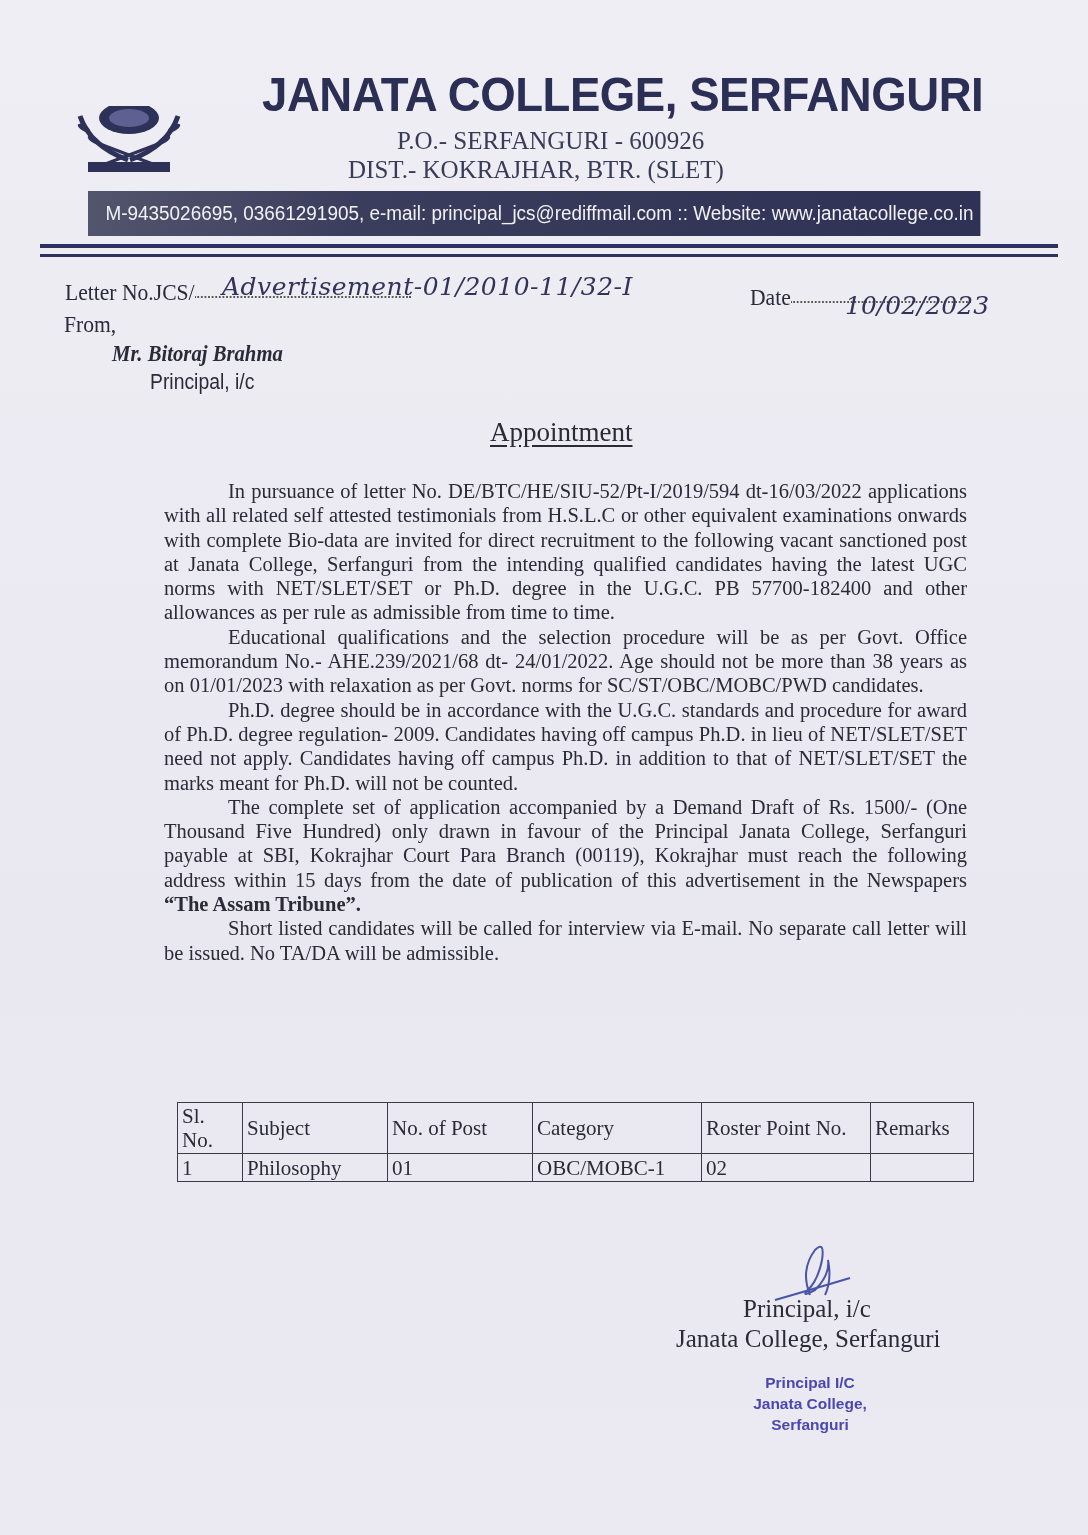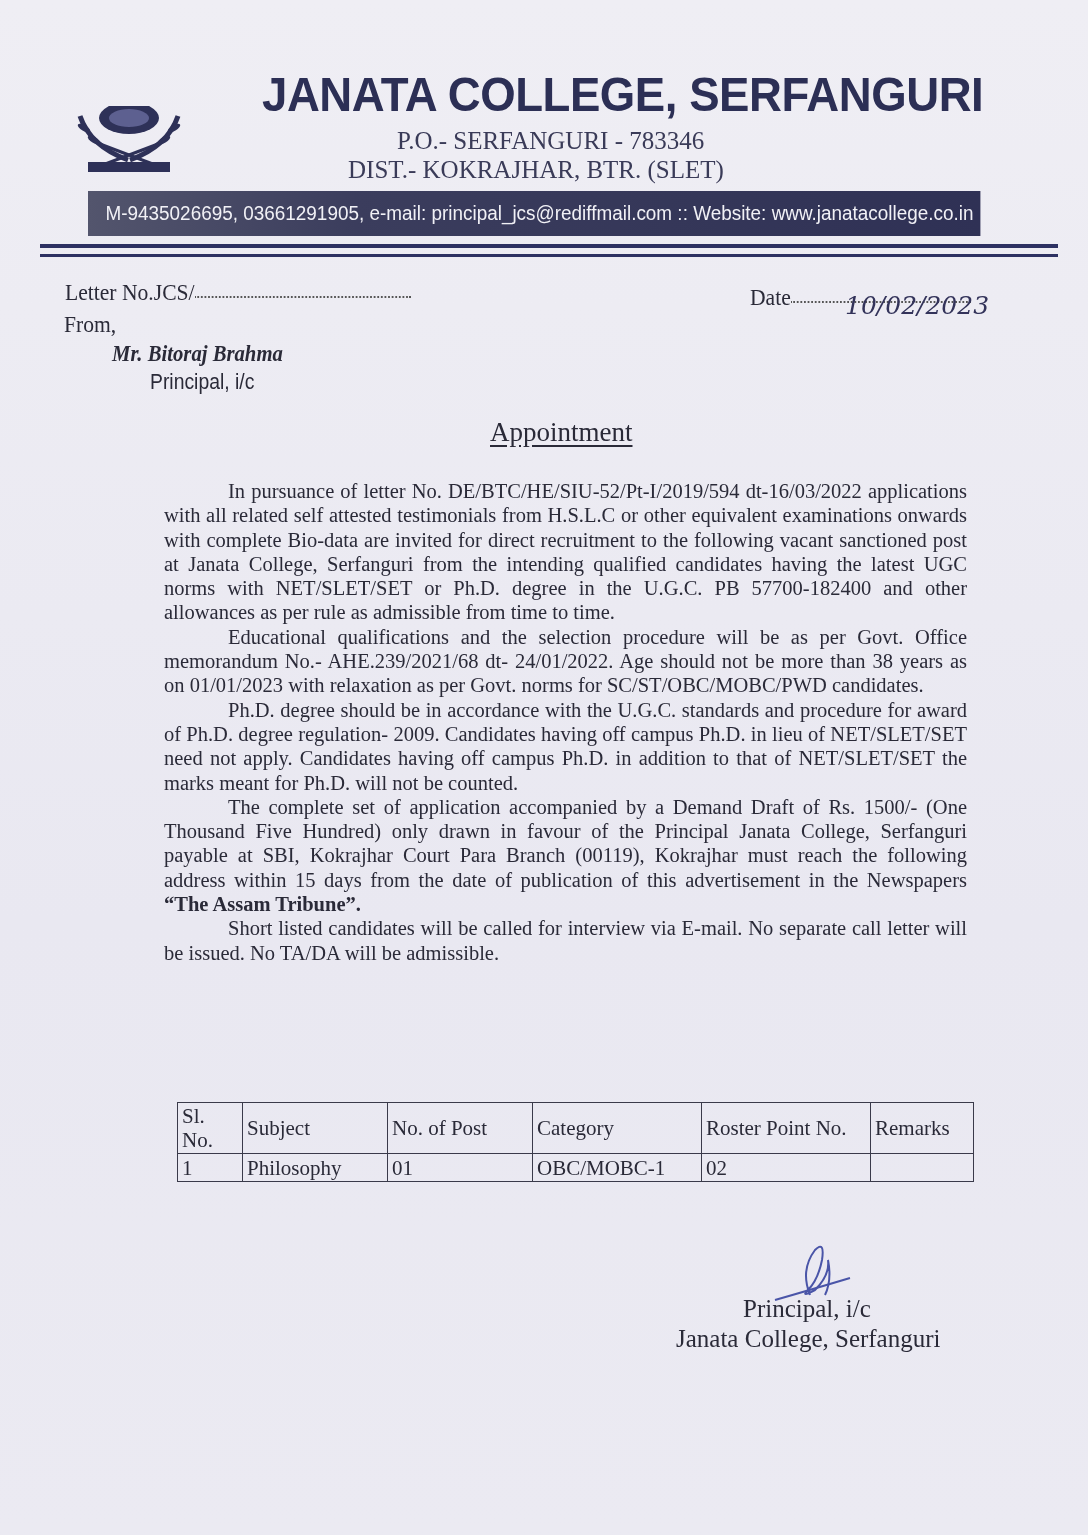--- a/index.html
+++ b/index.html
@@ -85,29 +85,30 @@
     <ellipse cx="14" cy="22" rx="7" ry="3" fill="#2e3158" transform="rotate(30 14 22)"></ellipse>
     <ellipse cx="24" cy="34" rx="7" ry="3" fill="#2e3158" transform="rotate(30 24 34)"></ellipse>
     <ellipse cx="104" cy="22" rx="7" ry="3" fill="#2e3158" transform="rotate(-30 104 22)"></ellipse>
     <ellipse cx="94" cy="34" rx="7" ry="3" fill="#2e3158" transform="rotate(-30 94 34)"></ellipse>
     <line x1="30" y1="38" x2="88" y2="60" stroke="#2e3158" stroke-width="3"></line>
     <line x1="88" y1="38" x2="30" y2="60" stroke="#2e3158" stroke-width="3"></line>
     <rect x="18" y="56" width="82" height="10" fill="#2e3158"></rect>
   </svg>
 
   <div class="college">JANATA COLLEGE, SERFANGURI</div>
-  <div class="po">P.O.- SERFANGURI - 783346</div>
+  <div class="po">P.O.- SERFANGURI - 600926</div>
   <div class="dist">DIST.- KOKRAJHAR, BTR. (SLET)</div>
   <div class="contact-bar">M-9435026695, 03661291905, e-mail: principal_jcs@rediffmail.com :: Website: www.janatacollege.co.in</div>
   <div class="rule1"></div>
   <div class="rule2"></div>
 
   <div class="letterno">
     <span>Letter No.JCS/</span><span class="dots"></span>
   </div>
+  <div class="hand ref">Advertisement-01/2010-11/32-I</div>
   <div class="datelabel">
     <span>Date</span><span class="dots"></span>
   </div>
   <div class="hand date">10/02/2023</div>
 
   <div class="from">From,</div>
   <div class="sender">Mr. Bitoraj Brahma</div>
   <div class="sender-role">Principal, i/c</div>
 
   <div class="title">Appointment</div>
@@ -142,13 +143,18 @@
       </tr>
     </tbody>
   </table>
 
   <svg class="signature" viewBox="0 0 90 70">
     <path d="M40 55 Q30 30 45 10 Q55 0 52 20 Q48 40 38 50 Q30 58 45 50 Q60 35 58 20 Q62 40 55 55" stroke="#4a55a8" stroke-width="2" fill="none"></path>
     <path d="M5 60 Q40 50 80 38" stroke="#4a55a8" stroke-width="2" fill="none"></path>
   </svg>
   <div class="sig-title">Principal, i/c</div>
   <div class="sig-org">Janata College, Serfanguri</div>
+  <div class="stamp">
+    <div>Principal I/C</div>
+    <div>Janata College,</div>
+    <div>Serfanguri</div>
+  </div>
 </div>
 
 </body></html>

